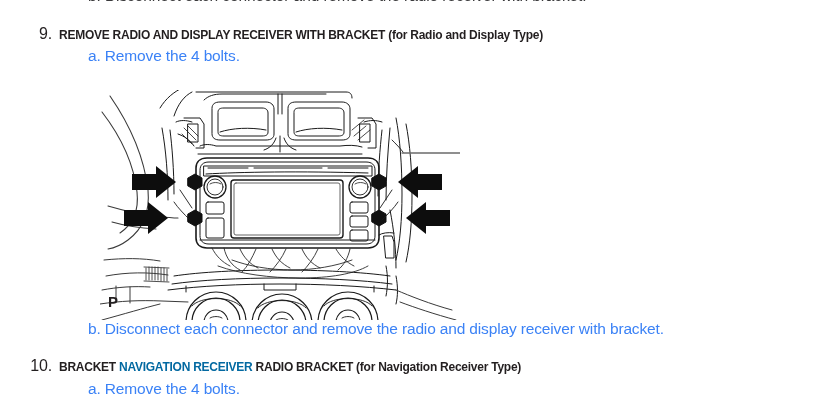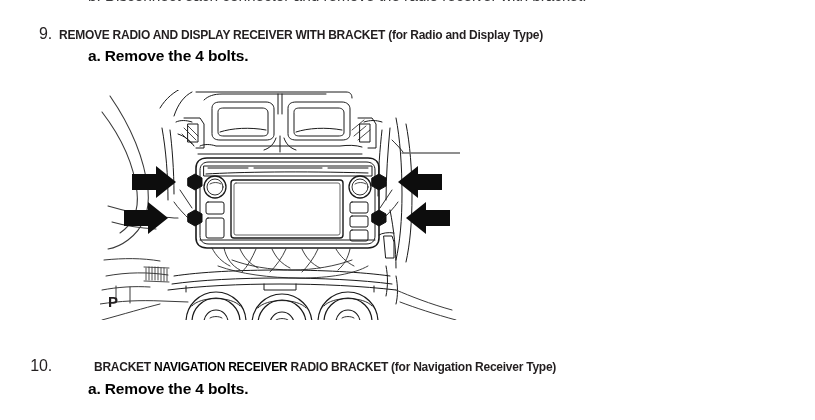--- a/index.html
+++ b/index.html
@@ -51,45 +51,45 @@
     text-align: right;
     letter-spacing: -0.2px;
   }
   .step-title {
     font-size: 12px;
     font-weight: 700;
     color: #231f20;
     letter-spacing: -0.25px;
   }
   .step-title .hl {
-    color: #000000;
+    color: #0369a1;
     font-weight: 700;
   }
 
   .substep {
     position: absolute;
     font-size: 15.5px;
-    font-weight: 700;
-    color: #000000;
+    font-weight: 400;
+    color: #3b82f6;
     white-space: nowrap;
     letter-spacing: -0.15px;
   }
 
   
   #step9 { left: 30px; top: 25px; }
   #step9 .step-num { width: 22px; margin-right: 7px; }
 
   
   #step9a { left: 88px; top: 47px; }
 
   
   #step9b { left: 88px; top: 320px; }
 
   
-  #step10 { left: 24px; top: 357px; gap: 35px; }
+  #step10 { left: 24px; top: 357px; }
   #step10 .step-num { width: 28px; margin-right: 7px; }
 
   
   #step10a { left: 88px; top: 380px; }
 
   
   .figure {
     position: absolute;
     left: 100px;
     top: 90px;
@@ -324,20 +324,21 @@
             <path d="M350 120 L 326 120 L 326 112 L 306 128 L 326 144 L 326 136 L 350 136 Z"></path>
           </g>
         </g>
 
       </g>
     </svg>
   </div>
 
   <div class="fig-label">P</div>
 
+  <div class="substep" id="step9b">b. Disconnect each connector and remove the radio and display receiver with bracket.</div>
 
   <div class="step" id="step10">
     <span class="step-num">10.</span>
     <span class="step-title"><span>BRACKET </span><span class="hl">NAVIGATION RECEIVER</span><span> RADIO BRACKET (for Navigation Receiver Type)</span></span>
   </div>
 
   <div class="substep" id="step10a">a. Remove the 4 bolts.</div>
 
 </div>
 

